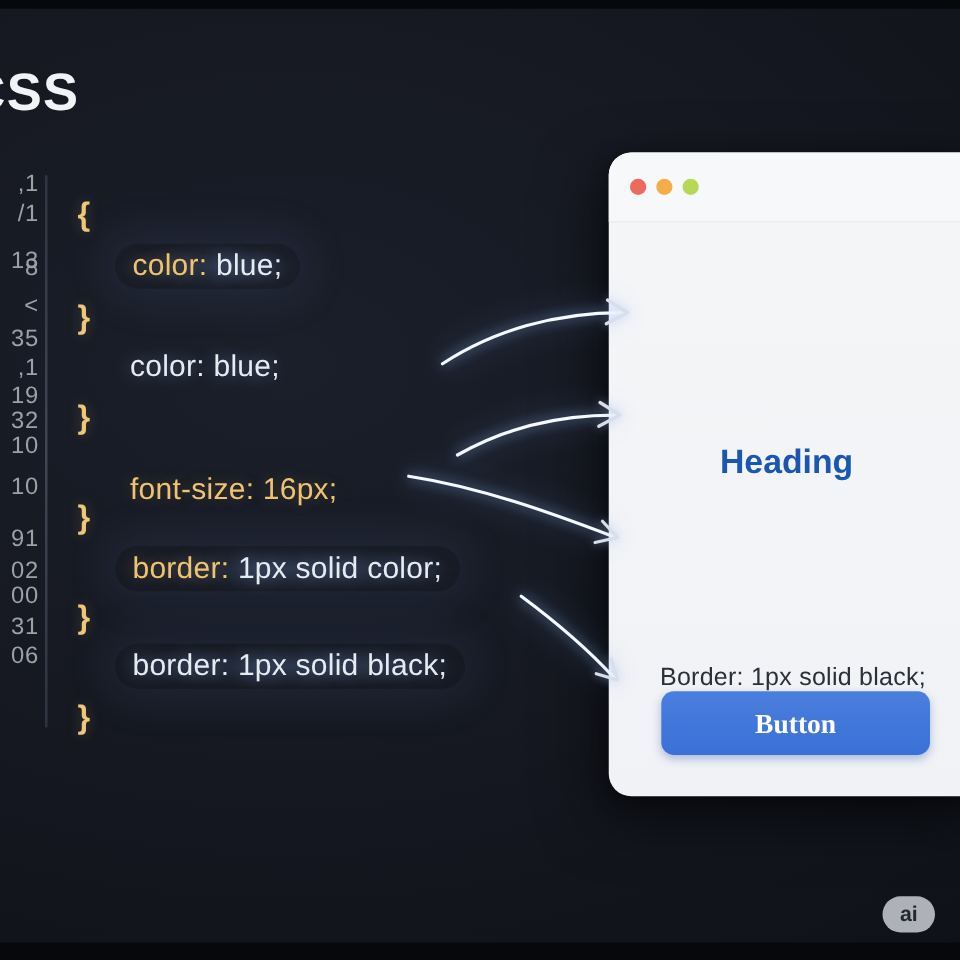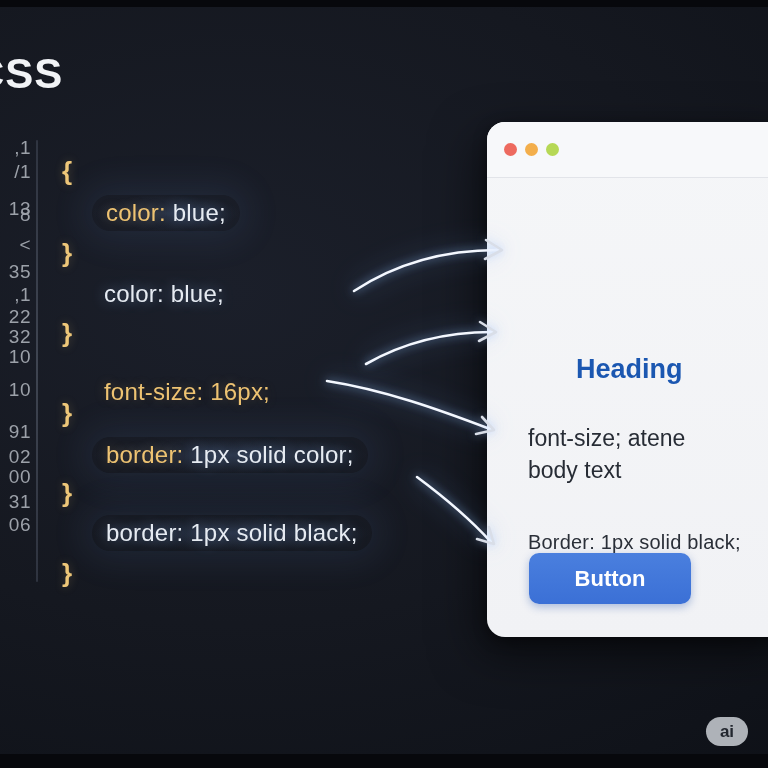--- a/index.html
+++ b/index.html
@@ -84,24 +84,24 @@
   }
   .win-body {
     position:absolute; left:41px; top:300px;
     font-size:23px; line-height:32px; color:#272c35;
   }
   .win-border-text {
     position:absolute; left:41px; top:409px;
     font-size:20px; color:#2a2f38; letter-spacing:0.2px;
   }
   .win-button {
-    position:absolute; left:42px; top:431px; width:162px; height:51px;
+    position:absolute; left:42px; top:431px; width:215px; height:51px;
     background:linear-gradient(180deg, #4a7fde 0%, #3b70d6 100%);
     border:none; border-radius:10px; cursor:pointer;
-    font-family:Liberation Sans, sans-serif;
+    font-family:Liberation Serif, serif;
     font-size:22px; font-weight:700; color:#ffffff;
     box-shadow:0 3px 8px rgba(35,80,170,0.35);
   }
 
   
   .ai-badge {
     position:absolute; left:706px; top:717px; width:42px; height:29px;
     background:rgba(188,192,198,0.92); border-radius:15px; z-index:5;
     display:flex; align-items:center; justify-content:center;
     font-size:17px; font-weight:600; color:#23272f;
@@ -116,21 +116,21 @@
 
   <div class="page-title">CSS</div>
 
   <span class="line-number" style="top:137px">,1</span>
   <span class="line-number" style="top:161px">/1</span>
   <span class="line-number" style="top:198px">13</span>
   <span class="line-number" style="top:204px">8</span>
   <span class="line-number" style="top:234px">&lt;</span>
   <span class="line-number" style="top:261px">35</span>
   <span class="line-number" style="top:284px">,1</span>
-  <span class="line-number" style="top:306px">22</span>
+  <span class="line-number" style="top:306px">19</span>
   <span class="line-number" style="top:326px">32</span>
   <span class="line-number" style="top:346px">10</span>
   <span class="line-number" style="top:379px">10</span>
   <span class="line-number" style="top:421px">91</span>
   <span class="line-number" style="top:446px">02</span>
   <span class="line-number" style="top:466px">00</span>
   <span class="line-number" style="top:491px">31</span>
   <span class="line-number" style="top:514px">06</span>
 
   <div class="gutter-divider"></div>
@@ -147,24 +147,20 @@
   <div class="code decl halo" style="top:515px"><span class="lite">border: 1px solid black;</span></div>
   <div class="code brace" style="top:558px">}</div>
 
   <div class="preview-window">
     <div class="titlebar">
       <span class="dot red"></span>
       <span class="dot yellow"></span>
       <span class="dot green"></span>
     </div>
     <div class="win-heading">Heading</div>
-    <div class="win-body">
-      <div>font-size; atene</div>
-      <div>body text</div>
-    </div>
     <div class="win-border-text">Border: 1px solid black;</div>
     <button class="win-button">Button</button>
   </div>
 
   <svg class="arrows" width="768" height="768" viewBox="0 0 768 768">
     <g>
       <path class="arrow-path" d="M354 291 C 395 264, 445 250, 498 250"></path>
       <path class="arrow-head" d="M486 240 L502 250 L485 259"></path>
     </g>
     <g>

